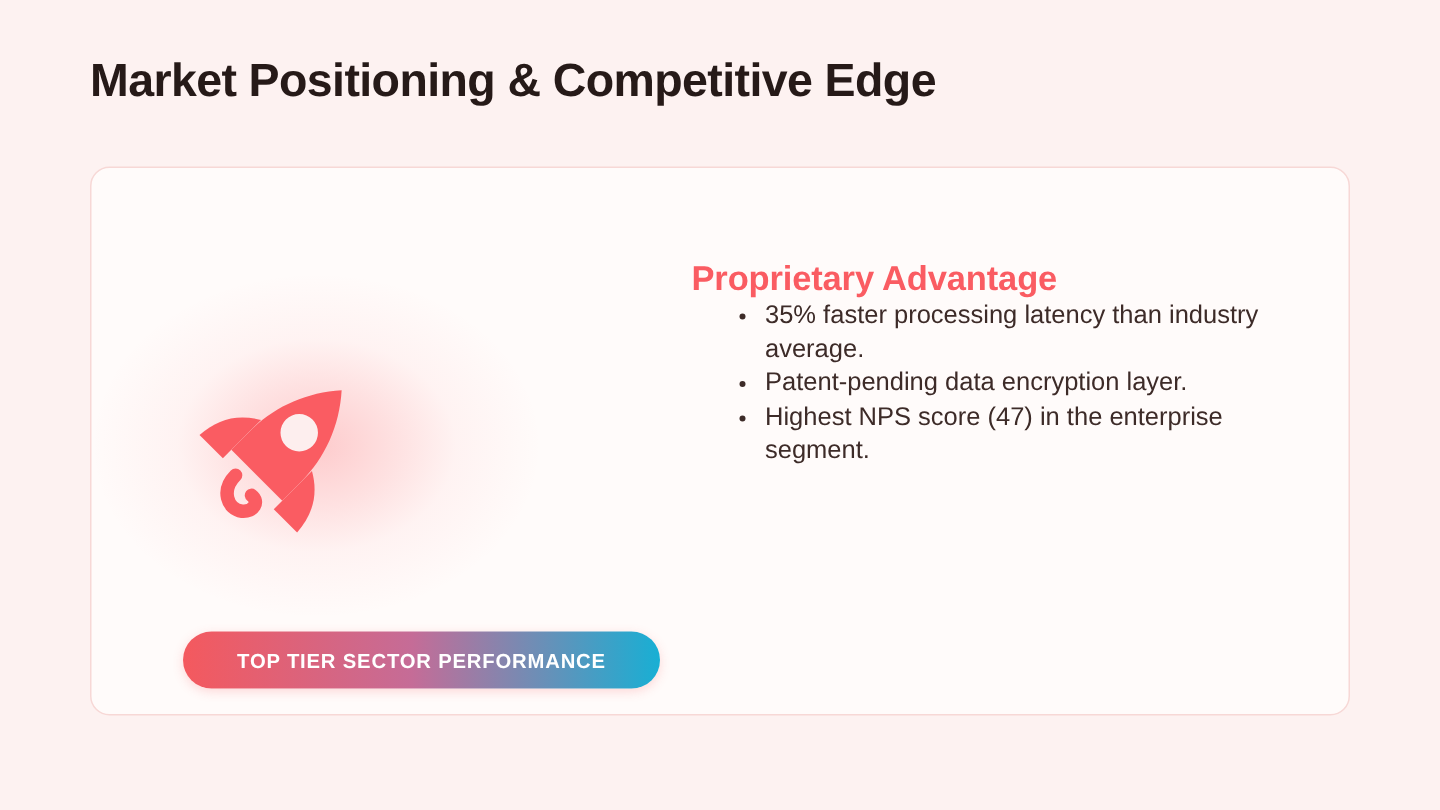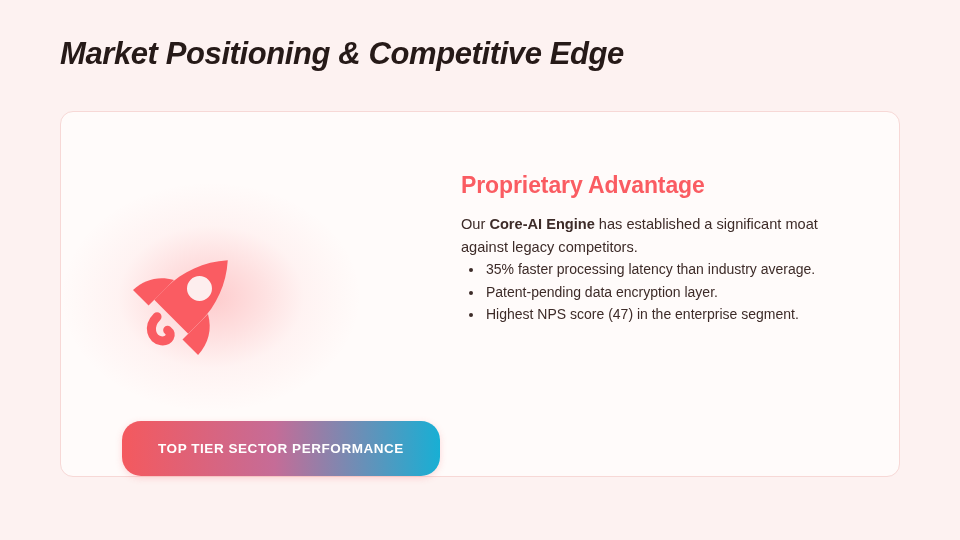--- a/index.html
+++ b/index.html
@@ -18,21 +18,20 @@
   
   .page-title {
     position: absolute;
     left: 60px;
     top: 36px;
     font-size: 31px;
     font-weight: bold;
     letter-spacing: -0.4px;
     color: #261a18;
     white-space: nowrap;
-    font-style: italic;
   }
 
   
   .card {
     position: absolute;
     left: 60px;
     top: 111px;
     width: 840px;
     height: 366px;
     box-sizing: border-box;
@@ -74,21 +73,21 @@
     width: 120px;
     height: 120px;
   }
 
   
   .badge-btn {
     position: absolute;
     left: 61px;
     top: 309px;
     width: 318px;
-    height: 55px;
+    height: 38px;
     border: none;
     border-radius: 19px;
     background: linear-gradient(90deg, #f4595e 0%, #c56c97 48%, #18afd4 100%);
     color: #ffffff;
     font-family: "Liberation Sans", sans-serif;
     font-size: 13.5px;
     font-weight: bold;
     letter-spacing: 0.55px;
     text-transform: uppercase;
     cursor: pointer;
@@ -96,44 +95,45 @@
     padding: 0;
   }
 
   
   .text-col {
     flex: 1 1 auto;
     padding: 60px 48px 0 0;
     box-sizing: border-box;
   }
   .section-heading {
-    margin: 0 0 14px 0;
+    margin: 0 0 0 0;
     font-size: 23px;
     font-weight: bold;
     color: #fa5c62;
     letter-spacing: -0.1px;
   }
   .body-text {
     margin: 0;
     font-size: 14.6px;
     line-height: 22.6px;
     color: #3d2b28;
   }
   .body-text strong { font-weight: bold; }
 
   .bullets {
     margin: 0;
     padding-left: 23px;
     list-style: disc;
   }
   .bullets li {
-    font-size: 14px;
+    font-size: 17px;
     line-height: 22.6px;
     color: #3d2b28;
     padding-left: 2px;
+    margin-left: 24px;
   }
   .bullets li::marker { font-size: 13px; }
 </style>
 </head>
 <body>
 
 <div class="page-title">Market Positioning &amp; Competitive Edge</div>
 
 <div class="card">
 
@@ -171,21 +171,20 @@
       </svg>
     </div>
 
     <button class="badge-btn">Top Tier Sector Performance</button>
   </div>
 
   <div class="text-col">
 
     <h2 class="section-heading">Proprietary Advantage</h2>
 
-    <p class="body-text"><span>Our </span><strong>Core-AI Engine</strong><span> has established a significant moat against legacy competitors.</span></p>
 
     <ul class="bullets">
       <li>35% faster processing latency than industry average.</li>
       <li>Patent-pending data encryption layer.</li>
       <li>Highest NPS score (47) in the enterprise segment.</li>
     </ul>
 
   </div>
 
 </div>

